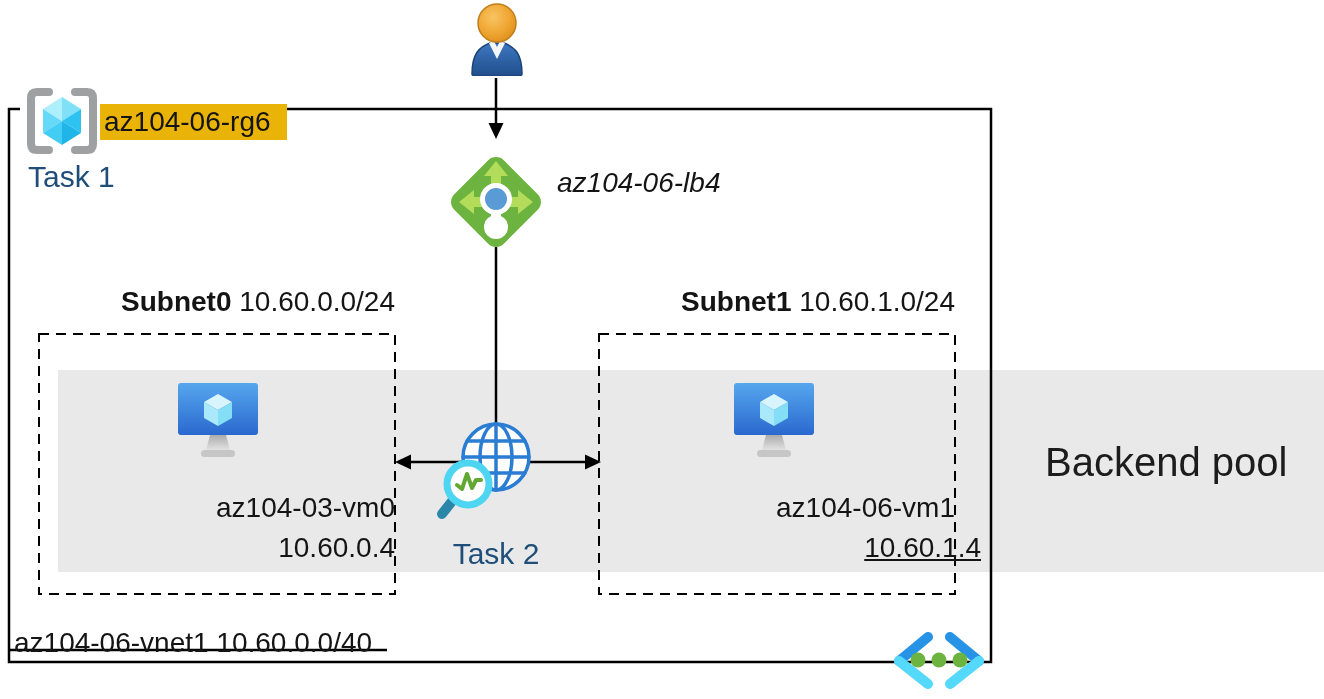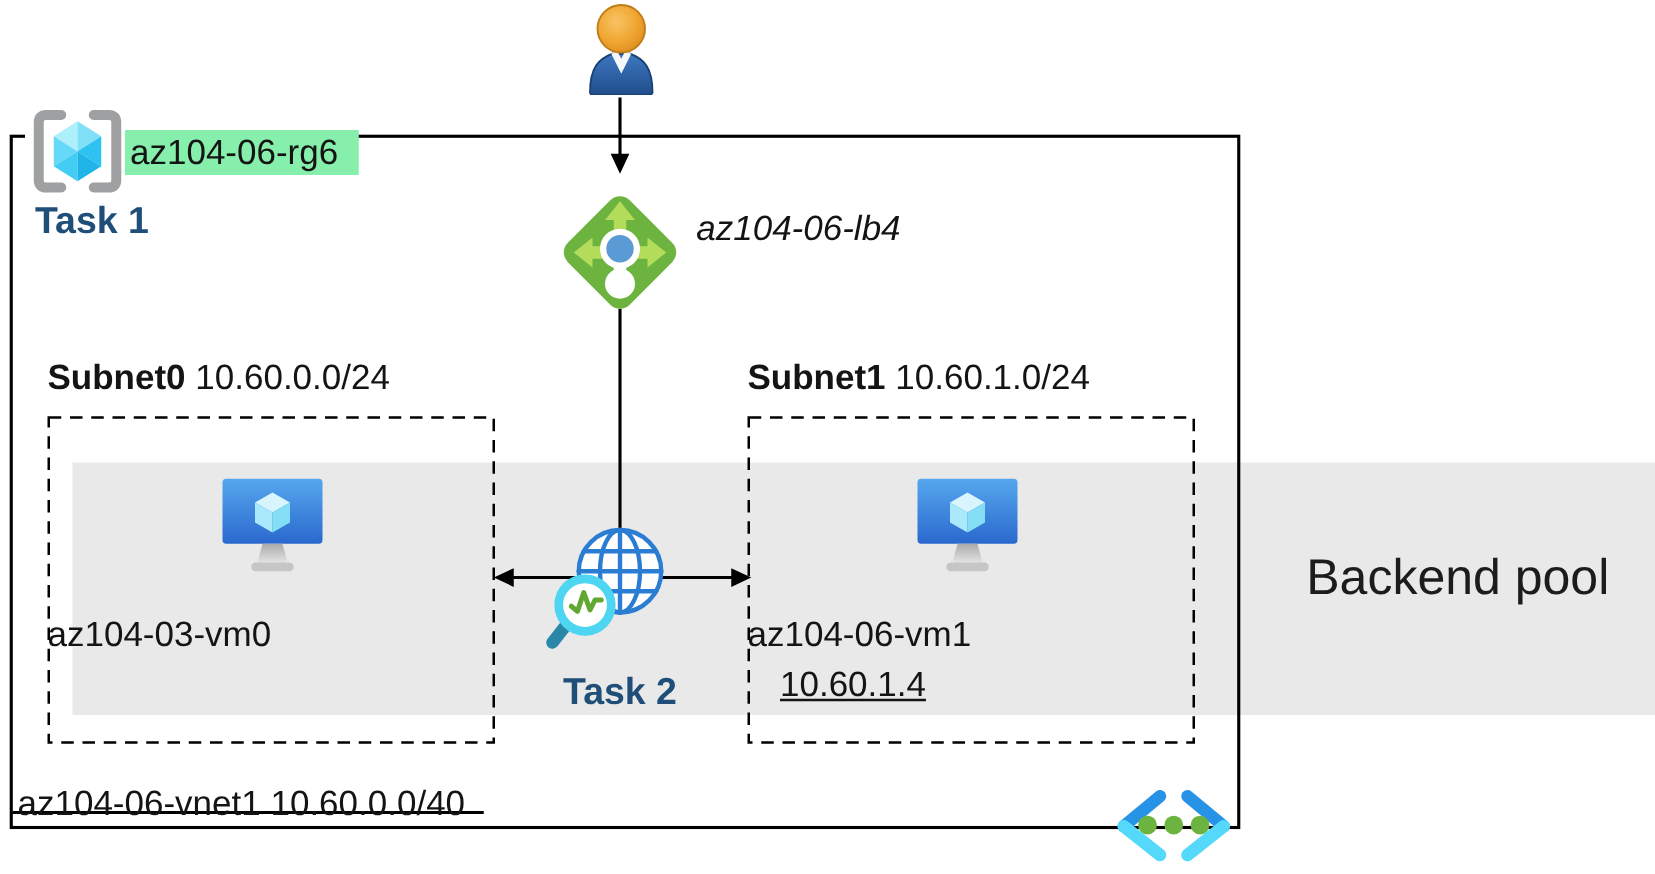--- a/index.html
+++ b/index.html
@@ -2,27 +2,27 @@
 <html><head>
 <meta charset="utf-8">
 <style>
   html,body{margin:0;padding:0;background:#fff;}
   #canvas{
     position:relative;width:1324px;height:699px;background:#fff;overflow:hidden;
     font-family:"Liberation Sans",sans-serif;color:#111;
   }
   .abs{position:absolute;}
   .lbl{font-size:28px;line-height:32px;white-space:nowrap;color:#141414;}
-  .task{font-size:30px;font-weight:bold;color:#1F4E79;white-space:nowrap;}
+  .task{font-size:30px;font-weight:normal;color:#1F4E79;white-space:nowrap;}
   .bold{font-weight:bold;}
-  .centered{text-align:left;}
+  .centered{text-align:right;}
   #gray-band{left:58px;top:370px;width:1266px;height:202px;background:#E9E9E9;z-index:0;}
   #line-layer{left:0;top:0;z-index:2;}
   .icon-layer{z-index:3;}
-  #rg-label{left:100px;top:104px;background:#86efac;padding:2px 16px 2px 4px;z-index:3;}
+  #rg-label{left:100px;top:104px;background:#eab308;padding:2px 16px 2px 4px;z-index:3;}
   #task1-label{left:28px;top:160px;z-index:3;}
   #lb-labels{left:557px;top:163px;z-index:3;}
   #lb-labels div{line-height:40px;font-style:italic;}
   .subnet-label{width:357px;top:286px;z-index:3;}
   #subnet0-label{left:38px;}
   #subnet1-label{left:598px;}
   .vm-name{width:357px;top:492px;z-index:3;}
   .vm-ip{width:357px;top:532px;z-index:3;}
   #task2-label{left:426px;top:537px;width:140px;text-align:center;z-index:4;}
   #backend-pool-label{left:1045px;top:442px;font-size:40px;line-height:40px;color:#1c1c1c;white-space:nowrap;z-index:1;}
@@ -140,20 +140,21 @@
   <svg class="abs icon-layer" style="left:728px;top:381px;" width="92" height="78" viewBox="0 0 92 78">
     <rect x="6" y="2" width="80" height="52" rx="3" fill="url(#vmGrad)"></rect>
     <polygon points="46,13 60,21 46,29 32,21" fill="#D8F5FD"></polygon>
     <polygon points="32,21 46,29 46,45 32,37" fill="#A9E9FB"></polygon>
     <polygon points="60,21 46,29 46,45 60,37" fill="#84DEF6"></polygon>
     <polygon points="38,54 54,54 58,69 34,69" fill="url(#standGrad)"></polygon>
     <rect x="29" y="69" width="34" height="7" rx="3.5" fill="#C6C6C6"></rect>
   </svg>
 
   <div class="abs lbl centered vm-name" style="left:38px;">az104-03-vm0</div>
+  <div class="abs lbl centered vm-ip" style="left:38px;">10.60.0.4</div>
   <div class="abs lbl centered vm-name" style="left:598px;">az104-06-vm1</div>
   <div class="abs lbl centered vm-ip" style="left:624px;text-decoration:underline;">10.60.1.4</div>
 
   <svg class="abs icon-layer" style="left:436px;top:410px;" width="125" height="118" viewBox="0 0 125 118">
     <g stroke="#2B7CD3" stroke-width="3.5" fill="none" stroke-linecap="round">
       <circle cx="60" cy="47" r="33" fill="#fff"></circle>
       <ellipse cx="60" cy="47" rx="16" ry="33"></ellipse>
       <line x1="60" y1="14" x2="60" y2="80"></line>
       <line x1="27" y1="47" x2="93" y2="47"></line>
       <line x1="31" y1="31" x2="89" y2="31"></line>

